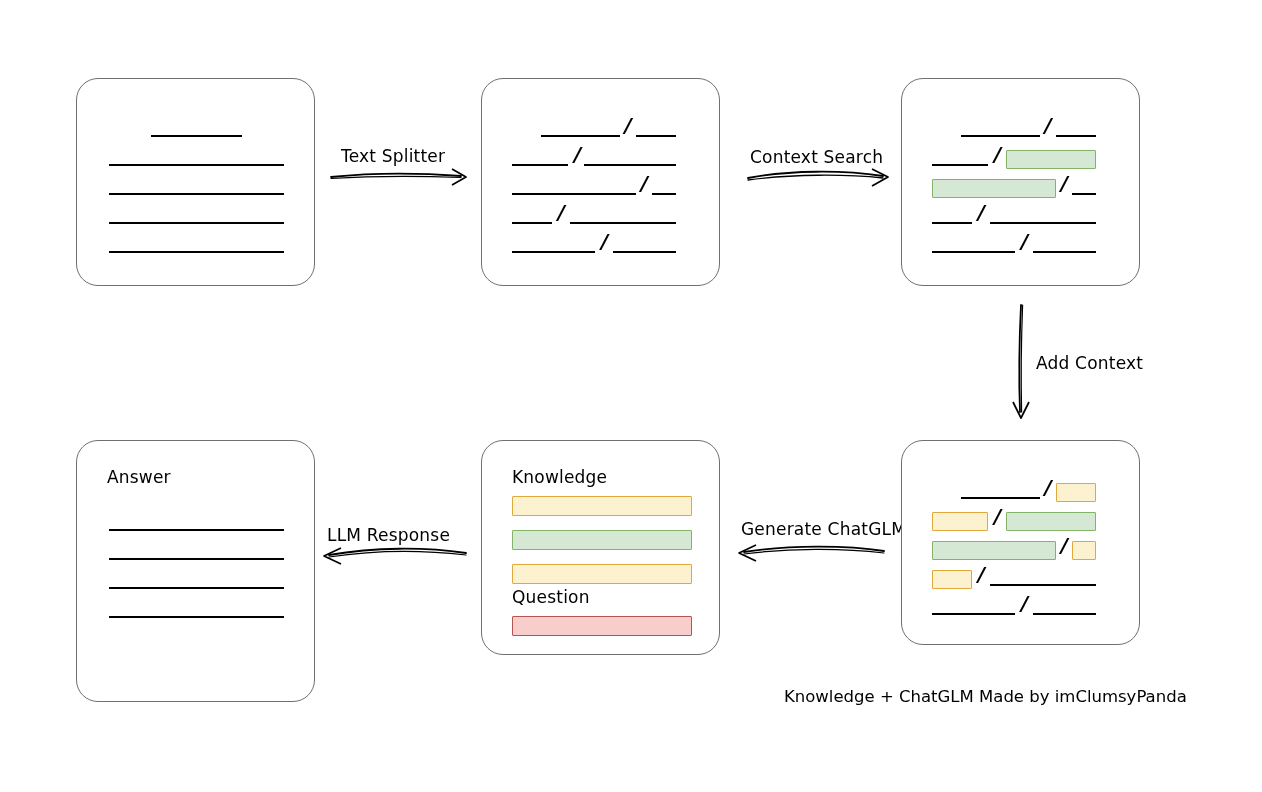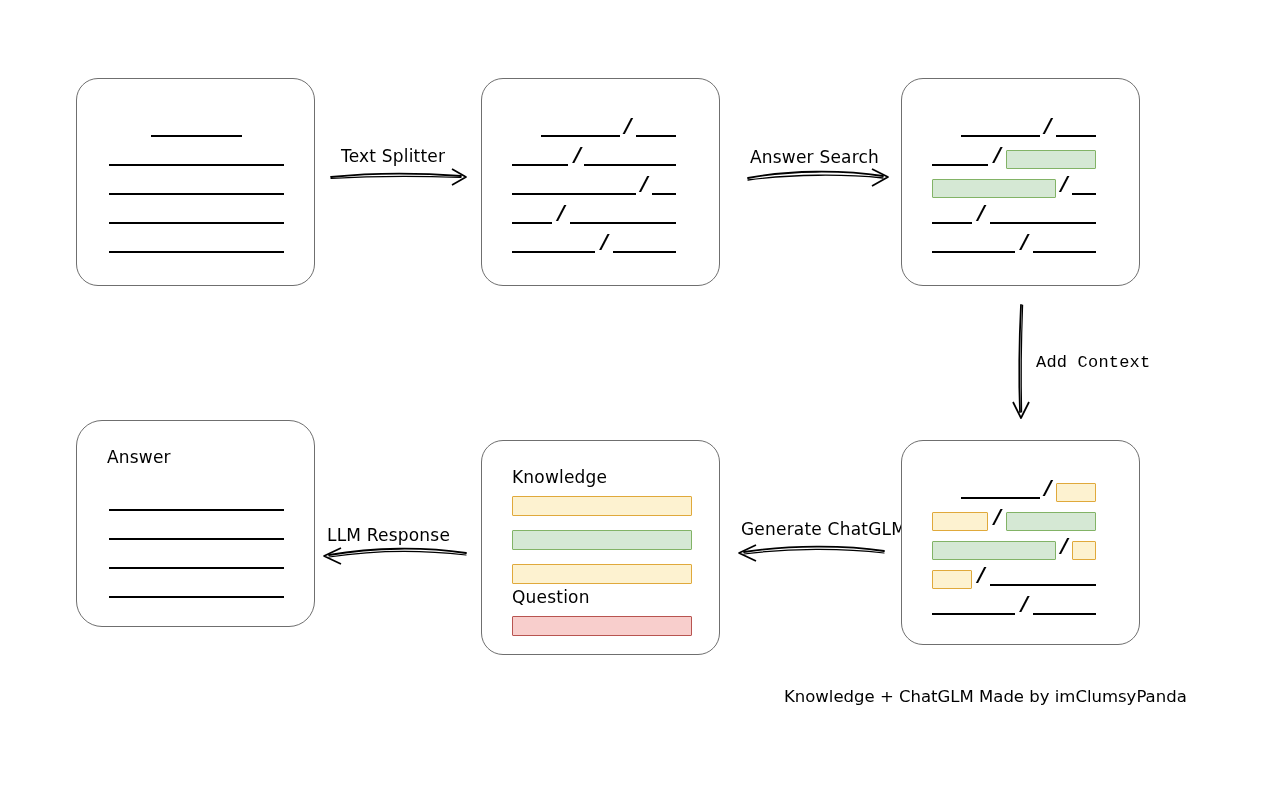--- a/index.html
+++ b/index.html
@@ -85,22 +85,22 @@
     </g>
 
     <g>
       <path d="M466,553 C425,547 375,547 329,555" fill="none" stroke="#000" stroke-width="1.8" stroke-linecap="round"></path>
       <path d="M466,555 C423,550 375,550 329,557" fill="none" stroke="#000" stroke-width="1.2" stroke-linecap="round"></path>
       <path d="M341,548 L324,556 L341,564" fill="none" stroke="#000" stroke-width="1.7" stroke-linejoin="round"></path>
     </g>
   </svg>
 
   <div class="edge-label" style="left:341px;top:146px;">Text Splitter</div>
-  <div class="edge-label" style="left:750px;top:147px;">Answer Search</div>
-  <div class="edge-label" style="left:1036px;top:353px;font-family:Liberation Mono, monospace;">Add Context</div>
+  <div class="edge-label" style="left:750px;top:147px;">Context Search</div>
+  <div class="edge-label" style="left:1036px;top:353px;">Add Context</div>
   <div class="edge-label" style="left:741px;top:519px;">Generate ChatGLM</div>
   <div class="edge-label" style="left:327px;top:525px;">LLM Response</div>
 
   <div class="card" style="left:76px;top:78px;width:239px;height:208px;">
     <div style="position:absolute;left:32px;top:36px;width:175px;height:140px;">
       <div class="row" style="top:0px;">
         <div class="seg line" style="left:24.0%;width:52.0%;"></div>
       </div>
       <div class="row" style="top:29px;">
         <div class="seg line" style="left:0%;width:100%;"></div>
@@ -209,21 +209,21 @@
 
   <div class="card" style="left:481px;top:440px;width:239px;height:215px;">
     <div class="card-title" style="left:30px;top:26px;">Knowledge</div>
     <div class="bar chip-yellow" style="left:30px;top:55px;width:180px;"></div>
     <div class="bar chip-green" style="left:30px;top:89px;width:180px;"></div>
     <div class="bar chip-yellow" style="left:30px;top:123px;width:180px;"></div>
     <div class="card-title" style="left:30px;top:146px;">Question</div>
     <div class="bar chip-red" style="left:30px;top:175px;width:180px;"></div>
   </div>
 
-  <div class="card" style="left:76px;top:420px;width:239px;height:207px;border-radius:26px;">
+  <div class="card" style="left:76px;top:440px;width:239px;height:262px;">
     <div class="card-title" style="left:30px;top:26px;">Answer</div>
     <div style="position:absolute;left:32px;top:68px;width:175px;height:105px;">
       <div class="row" style="top:0px;">
         <div class="seg line" style="left:0%;width:100%;"></div>
       </div>
       <div class="row" style="top:29px;">
         <div class="seg line" style="left:0%;width:100%;"></div>
       </div>
       <div class="row" style="top:58px;">
         <div class="seg line" style="left:0%;width:100%;"></div>

